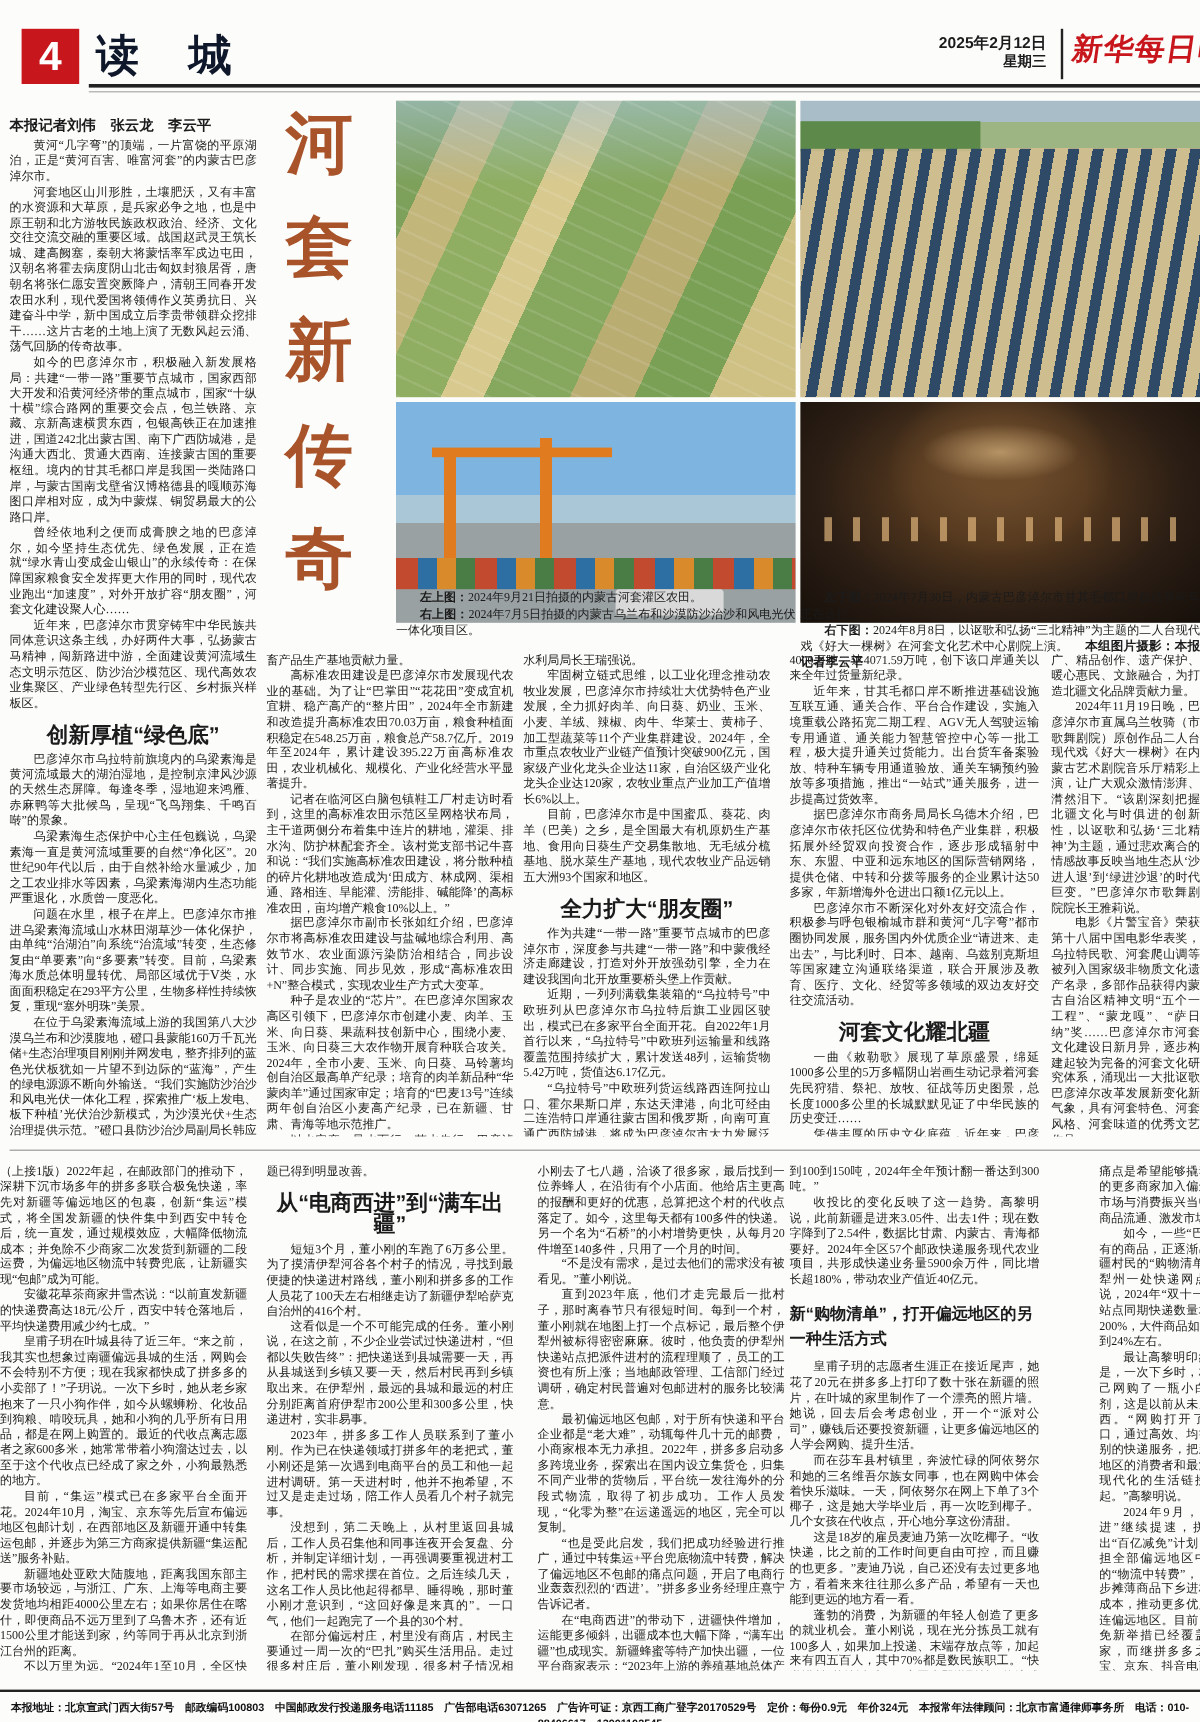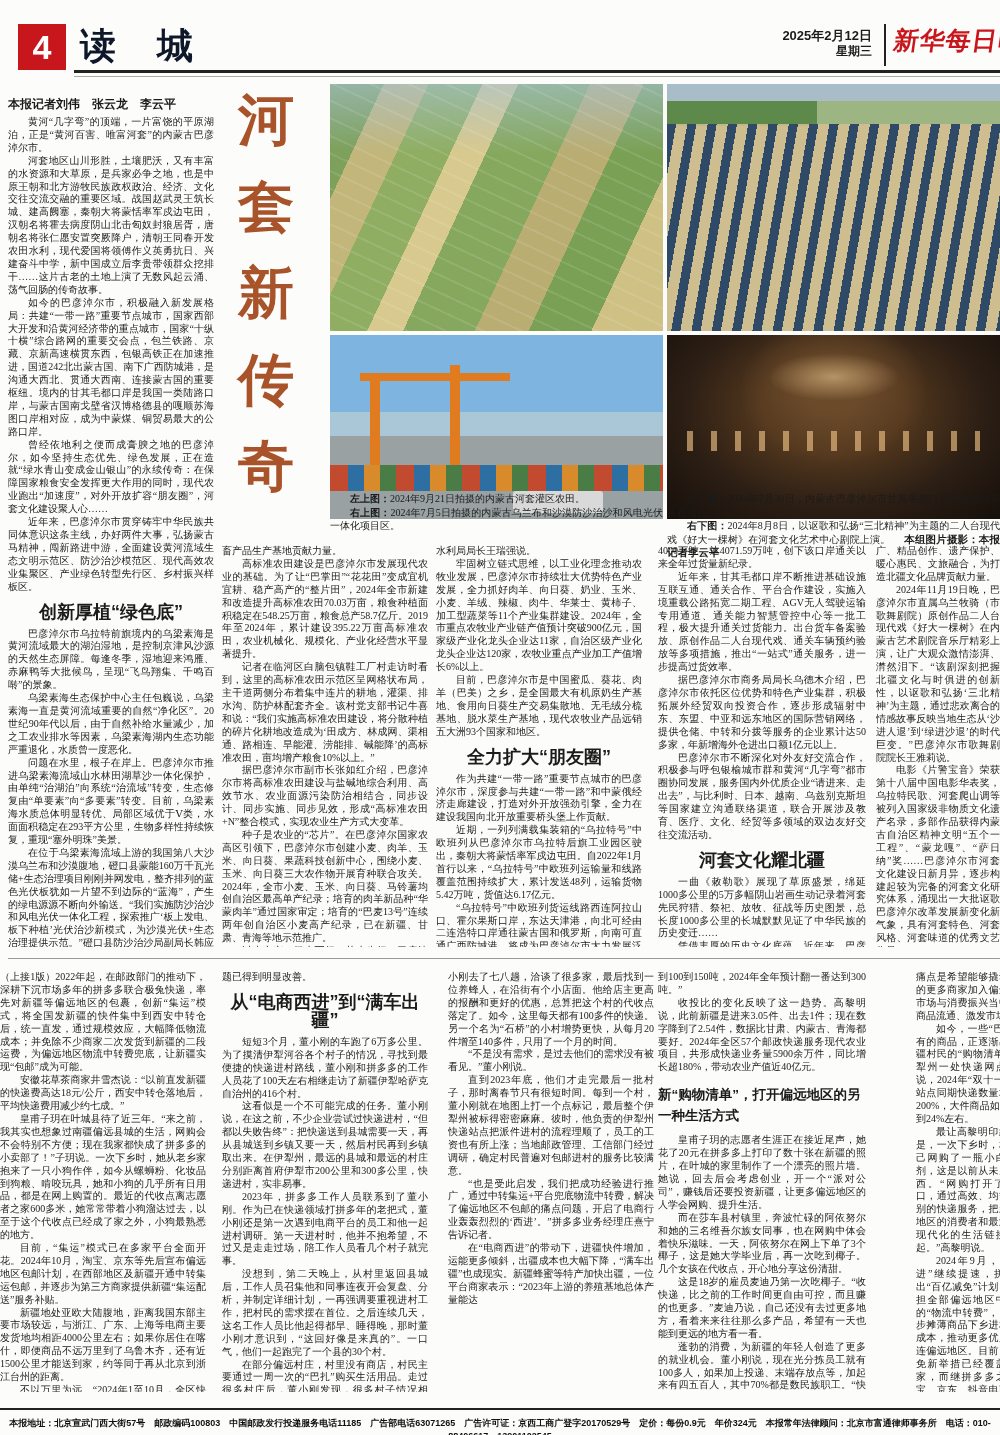--- a/index.html
+++ b/index.html
@@ -157,26 +157,26 @@
       <p class="para">据巴彦淖尔市副市长张如红介绍，巴彦淖尔市将高标准农田建设与盐碱地综合利用、高效节水、农业面源污染防治相结合，同步设计、同步实施、同步见效，形成“高标准农田+N”整合模式，实现农业生产方式大变革。</p>
       <p class="para">种子是农业的“芯片”。在巴彦淖尔国家农高区引领下，巴彦淖尔市创建小麦、肉羊、玉米、向日葵、果蔬科技创新中心，围绕小麦、玉米、向日葵三大农作物开展育种联合攻关。2024年，全市小麦、玉米、向日葵、马铃薯均创自治区最高单产纪录；培育的肉羊新品种“华蒙肉羊”通过国家审定；培育的“巴麦13号”连续两年创自治区小麦高产纪录，已在新疆、甘肃、青海等地示范推广。</p>
       <p class="para">以水定产、量水而行、节水先行，巴彦淖尔市逐步实现从过去的大水漫灌到如今的精准灌溉。“2024年，我们对河套灌区326公里骨干渠道进行衬砌，骨干渠道衬砌率提高到55%以上，累计改善灌溉面积超400万亩，农田灌溉水有效利用系数由2022年的0.478提高到目前的0.527，实现连续两年节水1亿立方米以上。”巴彦淖尔市</p>
     </div>
   <div class="col c3t">
       <p class="para pc">水利局局长王瑞强说。</p>
       <p class="para">牢固树立链式思维，以工业化理念推动农牧业发展，巴彦淖尔市持续壮大优势特色产业发展，全力抓好肉羊、向日葵、奶业、玉米、小麦、羊绒、辣椒、肉牛、华莱士、黄柿子、加工型蔬菜等11个产业集群建设。2024年，全市重点农牧业产业链产值预计突破900亿元，国家级产业化龙头企业达11家，自治区级产业化龙头企业达120家，农牧业重点产业加工产值增长6%以上。</p>
       <p class="para">目前，巴彦淖尔市是中国蜜瓜、葵花、肉羊（巴美）之乡，是全国最大有机原奶生产基地、食用向日葵生产交易集散地、无毛绒分梳基地、脱水菜生产基地，现代农牧业产品远销五大洲93个国家和地区。</p>
       <div class="sec-h">全力扩大“朋友圈”</div>
       <p class="para">作为共建“一带一路”重要节点城市的巴彦淖尔市，深度参与共建“一带一路”和中蒙俄经济走廊建设，打造对外开放强劲引擎，全力在建设我国向北开放重要桥头堡上作贡献。</p>
-      <p class="para">近期，一列列满载集装箱的“乌拉特号”中欧班列从巴彦淖尔市乌拉特后旗工业园区驶出，秦朝大将蒙恬率军戍边屯田。自2022年1月首行以来，“乌拉特号”中欧班列运输量和线路覆盖范围持续扩大，累计发送48列，运输货物5.42万吨，货值达6.17亿元。</p>
+      <p class="para">近期，一列列满载集装箱的“乌拉特号”中欧班列从巴彦淖尔市乌拉特后旗工业园区驶出，模式已在多家平台全面开花。自2022年1月首行以来，“乌拉特号”中欧班列运输量和线路覆盖范围持续扩大，累计发送48列，运输货物5.42万吨，货值达6.17亿元。</p>
       <p class="para">“乌拉特号”中欧班列货运线路西连阿拉山口、霍尔果斯口岸，东达天津港，向北可经由二连浩特口岸通往蒙古国和俄罗斯，向南可直通广西防城港，将成为巴彦淖尔市大力发展泛口岸经济的重要基础设施。</p>
     </div>
   <div class="col c4t">
       <p class="para pc">4000万吨，达4071.59万吨，创下该口岸通关以来全年过货量新纪录。</p>
-      <p class="para">近年来，甘其毛都口岸不断推进基础设施互联互通、通关合作、平台合作建设，实施入境重载公路拓宽二期工程、AGV无人驾驶运输专用通道、通关能力智慧管控中心等一批工程，极大提升通关过货能力。出台货车备案验放、原创作品二人台现代戏、通关车辆预约验放等多项措施，推出“一站式”通关服务，进一步提高过货效率。</p>
+      <p class="para">近年来，甘其毛都口岸不断推进基础设施互联互通、通关合作、平台合作建设，实施入境重载公路拓宽二期工程、AGV无人驾驶运输专用通道、通关能力智慧管控中心等一批工程，极大提升通关过货能力。出台货车备案验放、特种车辆专用通道验放、通关车辆预约验放等多项措施，推出“一站式”通关服务，进一步提高过货效率。</p>
       <p class="para">据巴彦淖尔市商务局局长乌德木介绍，巴彦淖尔市依托区位优势和特色产业集群，积极拓展外经贸双向投资合作，逐步形成辐射中东、东盟、中亚和远东地区的国际营销网络，提供仓储、中转和分拨等服务的企业累计达50多家，年新增海外仓进出口额1亿元以上。</p>
       <p class="para">巴彦淖尔市不断深化对外友好交流合作，积极参与呼包银榆城市群和黄河“几字弯”都市圈协同发展，服务国内外优质企业“请进来、走出去”，与比利时、日本、越南、乌兹别克斯坦等国家建立沟通联络渠道，联合开展涉及教育、医疗、文化、经贸等多领域的双边友好交往交流活动。</p>
       <div class="sec-h">河套文化耀北疆</div>
       <p class="para">一曲《敕勒歌》展现了草原盛景，绵延1000多公里的5万多幅阴山岩画生动记录着河套先民狩猎、祭祀、放牧、征战等历史图景，总长度1000多公里的长城默默见证了中华民族的历史变迁……</p>
       <p class="para">凭借丰厚的历史文化底蕴，近年来，巴彦淖尔全面打造融红色文化和草原文化、农耕文化、黄河文化、长城文化等于一体的北疆文化河套篇，围绕北疆文化“爱国、忠诚、团结、担当”的核心理念，持续做好河套文化研究阐释、宣传推</p>
     </div>
   <div class="col c5t">
       <p class="para pc">广、精品创作、遗产保护、暖心惠民、文旅融合，为打造北疆文化品牌贡献力量。</p>
       <p class="para">2024年11月19日晚，巴彦淖尔市直属乌兰牧骑（市歌舞剧院）原创作品二人台现代戏《好大一棵树》在内蒙古艺术剧院音乐厅精彩上演，让广大观众激情澎湃、潸然泪下。“该剧深刻把握北疆文化与时俱进的创新性，以讴歌和弘扬‘三北精神’为主题，通过悲欢离合的情感故事反映当地生态从‘沙进人退’到‘绿进沙退’的时代巨变。”巴彦淖尔市歌舞剧院院长王雅莉说。</p>
       <p class="para">电影《片警宝音》荣获第十八届中国电影华表奖，乌拉特民歌、河套爬山调等被列入国家级非物质文化遗产名录，多部作品获得内蒙古自治区精神文明“五个一工程”、“蒙龙嘎”、“萨日纳”奖……巴彦淖尔市河套文化建设日新月异，逐步构建起较为完备的河套文化研究体系，涌现出一大批讴歌巴彦淖尔改革发展新变化新气象，具有河套特色、河套风格、河套味道的优秀文艺作品。</p>
@@ -198,20 +198,21 @@
       <p class="para">短短3个月，董小刚的车跑了6万多公里。为了摸清伊犁河谷各个村子的情况，寻找到最便捷的快递进村路线，董小刚和拼多多的工作人员花了100天左右相继走访了新疆伊犁哈萨克自治州的416个村。</p>
       <p class="para">这看似是一个不可能完成的任务。董小刚说，在这之前，不少企业尝试过快递进村，“但都以失败告终”：把快递送到县城需要一天，再从县城送到乡镇又要一天，然后村民再到乡镇取出来。在伊犁州，最远的县城和最远的村庄分别距离首府伊犁市200公里和300多公里，快递进村，实非易事。</p>
       <p class="para">2023年，拼多多工作人员联系到了董小刚。作为已在快递领域打拼多年的老把式，董小刚还是第一次遇到电商平台的员工和他一起进村调研。第一天进村时，他并不抱希望，不过又是走走过场，陪工作人员看几个村子就完事。</p>
       <p class="para">没想到，第二天晚上，从村里返回县城后，工作人员召集他和同事连夜开会复盘、分析，并制定详细计划，一再强调要重视进村工作，把村民的需求摆在首位。之后连续几天，这名工作人员比他起得都早、睡得晚，那时董小刚才意识到，“这回好像是来真的”。一口气，他们一起跑完了一个县的30个村。</p>
       <p class="para">在部分偏远村庄，村里没有商店，村民主要通过一周一次的“巴扎”购买生活用品。走过很多村庄后，董小刚发现，很多村子情况相同，比如老人们需要去100多公里之外的县城，才能买到想要的大件。</p>
     </div>
   <div class="col c3b">
       <p class="para pc">小刚去了七八趟，洽谈了很多家，最后找到一位养蜂人，在沿街有个小店面。他给店主更高的报酬和更好的优惠，总算把这个村的代收点落定了。如今，这里每天都有100多件的快递。另一个名为“石桥”的小村增势更快，从每月20件增至140多件，只用了一个月的时间。</p>
       <p class="para">“不是没有需求，是过去他们的需求没有被看见。”董小刚说。</p>
       <p class="para">直到2023年底，他们才走完最后一批村子，那时离春节只有很短时间。每到一个村，董小刚就在地图上打一个点标记，最后整个伊犁州被标得密密麻麻。彼时，他负责的伊犁州快递站点把派件进村的流程理顺了，员工的工资也有所上涨；当地邮政管理、工信部门经过调研，确定村民普遍对包邮进村的服务比较满意。</p>
+      <p class="para">最初偏远地区包邮，对于所有快递和平台企业都是“老大难”，动辄每件几十元的邮费，小商家根本无力承担。2022年，拼多多启动多多跨境业务，探索出在国内设立集货仓，归集不同产业带的货物后，平台统一发往海外的分段式物流，取得了初步成功。工作人员发现，“化零为整”在运递遥远的地区，完全可以复制。</p>
       <p class="para">“也是受此启发，我们把成功经验进行推广，通过中转集运+平台兜底物流中转费，解决了偏远地区不包邮的痛点问题，开启了电商行业轰轰烈烈的‘西进’。”拼多多业务经理庄熹宁告诉记者。</p>
       <p class="para">在“电商西进”的带动下，进疆快件增加，运能更多倾斜，出疆成本也大幅下降，“满车出疆”也成现实。新疆蜂蜜等特产加快出疆，一位平台商家表示：“2023年上游的养殖基地总体产量能达</p>
     </div>
   <div class="col c4b">
       <p class="para pc">到100到150吨，2024年全年预计翻一番达到300吨。”</p>
       <p class="para">收投比的变化反映了这一趋势。高黎明说，此前新疆是进来3.05件、出去1件；现在数字降到了2.54件，数据比甘肃、内蒙古、青海都要好。2024年全区57个邮政快递服务现代农业项目，共形成快递业务量5900余万件，同比增长超180%，带动农业产值近40亿元。</p>
       <div class="sec-h left">新“购物清单”，打开偏远地区的另一种生活方式</div>
       <p class="para">皇甫子玥的志愿者生涯正在接近尾声，她花了20元在拼多多上打印了数十张在新疆的照片，在叶城的家里制作了一个漂亮的照片墙。她说，回去后会考虑创业，开一个“派对公司”，赚钱后还要投资新疆，让更多偏远地区的人学会网购、提升生活。</p>
       <p class="para">而在莎车县村镇里，奔波忙碌的阿依努尔和她的三名维吾尔族女同事，也在网购中体会着快乐滋味。一天，阿依努尔在网上下单了3个椰子，这是她大学毕业后，再一次吃到椰子。几个女孩在代收点，开心地分享这份清甜。</p>
       <p class="para">这是18岁的雇员麦迪乃第一次吃椰子。“收快递，比之前的工作时间更自由可控，而且赚的也更多。”麦迪乃说，自己还没有去过更多地方，看着来来往往那么多产品，希望有一天也能到更远的地方看一看。</p>

